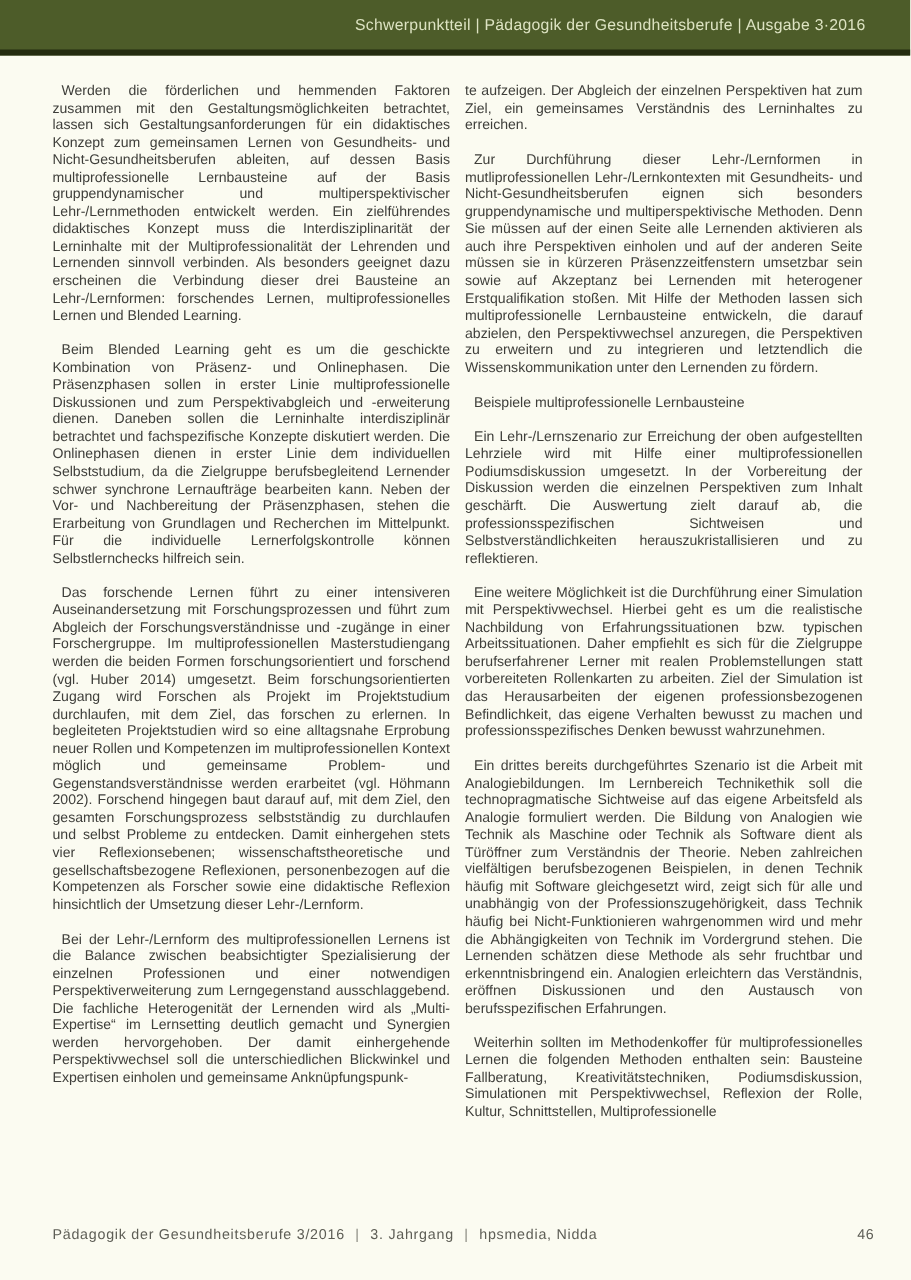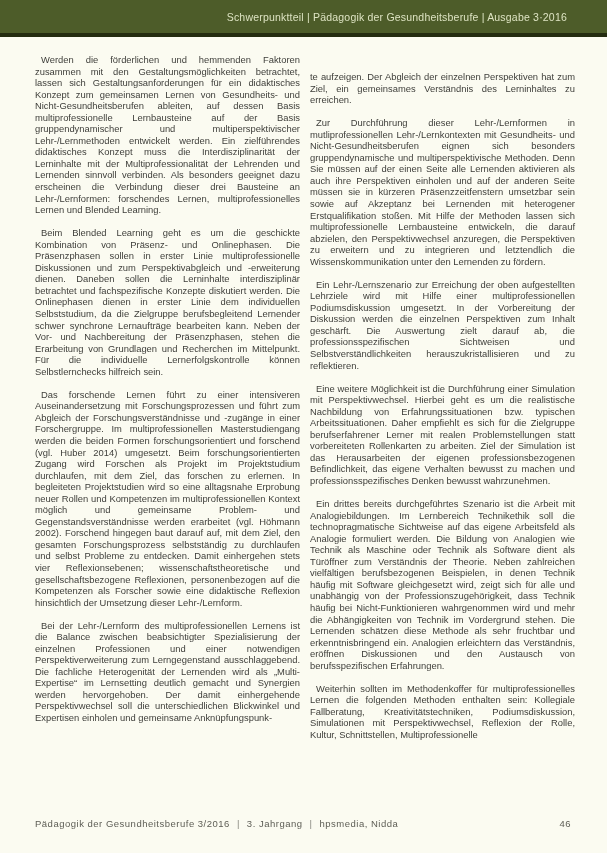--- a/index.html
+++ b/index.html
@@ -15,21 +15,21 @@
     overflow: hidden;
     background: #fbfbf1;
   }
   .topbar {
     height: 37px;
     background: #4d5c29;
     border-bottom: 4px solid #242c10;
     display: flex;
     align-items: center;
     justify-content: flex-end;
-    padding-right: 40px;
+    padding-right: 30px;
   }
   .topbar-text {
     color: #dde3c2;
     font-size: 10.5px;
     letter-spacing: 0.2px;
   }
   .content {
     padding: 17px 32px 0 35px;
     display: flex;
     gap: 10px;
@@ -47,30 +47,30 @@
     font-weight: normal;
     letter-spacing: 0.4px;
     color: #474740;
     margin: 0 0 9px 0;
     line-height: 14px;
   }
   .col p {
     margin: 0 0 11.5px 0;
     text-indent: 6px;
   }
-  .col p.no-indent { text-indent: 0; margin-top: 17px; }
+  .col p.no-indent { text-indent: 0; }
   .col p.last { margin-bottom: 0; }
   .subheading {
     margin: 0;
     text-indent: 0;
     color: #3e3e3a;
   }
   .footer {
     position: absolute;
-    left: 35px; right: 36px;
+    left: 35px; right: 24px;
     bottom: 24px;
     display: flex;
     justify-content: space-between;
     align-items: baseline;
     color: #5d5d55;
     font-size: 9.5px;
     letter-spacing: 0.5px;
   }
   .footer-left span { white-space: pre; }
   .footer-sep { padding: 0 7px; color: #8a8a80; }
@@ -89,24 +89,25 @@
     <div class="col">
       <p>Werden die förderlichen und hemmenden Faktoren zusammen mit den Gestaltungsmöglichkeiten betrachtet, lassen sich Gestaltungsanforderungen für ein didaktisches Konzept zum gemeinsamen Lernen von Gesundheits- und Nicht-Gesundheitsberufen ableiten, auf dessen Basis multiprofessionelle Lernbausteine auf der Basis gruppendynamischer und multiperspektivischer Lehr-/Lernmethoden entwickelt werden. Ein zielführendes didaktisches Konzept muss die Interdisziplinarität der Lerninhalte mit der Multiprofessionalität der Lehrenden und Lernenden sinnvoll verbinden. Als besonders geeignet dazu erscheinen die Verbindung dieser drei Bausteine an Lehr-/Lernformen: forschendes Lernen, multiprofessionelles Lernen und Blended Learning.</p>
       <p>Beim Blended Learning geht es um die geschickte Kombination von Präsenz- und Onlinephasen. Die Präsenzphasen sollen in erster Linie multiprofessionelle Diskussionen und zum Perspektivabgleich und -erweiterung dienen. Daneben sollen die Lerninhalte interdisziplinär betrachtet und fachspezifische Konzepte diskutiert werden. Die Onlinephasen dienen in erster Linie dem individuellen Selbststudium, da die Zielgruppe berufsbegleitend Lernender schwer synchrone Lernaufträge bearbeiten kann. Neben der Vor- und Nachbereitung der Präsenzphasen, stehen die Erarbeitung von Grundlagen und Recherchen im Mittelpunkt. Für die individuelle Lernerfolgskontrolle können Selbstlernchecks hilfreich sein.</p>
       <p>Das forschende Lernen führt zu einer intensiveren Auseinandersetzung mit Forschungsprozessen und führt zum Abgleich der Forschungsverständnisse und -zugänge in einer Forschergruppe. Im multiprofessionellen Masterstudiengang werden die beiden Formen forschungsorientiert und forschend (vgl. Huber 2014) umgesetzt. Beim forschungsorientierten Zugang wird Forschen als Projekt im Projektstudium durchlaufen, mit dem Ziel, das forschen zu erlernen. In begleiteten Projektstudien wird so eine alltagsnahe Erprobung neuer Rollen und Kompetenzen im multiprofessionellen Kontext möglich und gemeinsame Problem- und Gegenstandsverständnisse werden erarbeitet (vgl. Höhmann 2002). Forschend hingegen baut darauf auf, mit dem Ziel, den gesamten Forschungsprozess selbstständig zu durchlaufen und selbst Probleme zu entdecken. Damit einhergehen stets vier Reflexionsebenen; wissenschaftstheoretische und gesellschaftsbezogene Reflexionen, personenbezogen auf die Kompetenzen als Forscher sowie eine didaktische Reflexion hinsichtlich der Umsetzung dieser Lehr-/Lernform.</p>
       <p class="last">Bei der Lehr-/Lernform des multiprofessionellen Lernens ist die Balance zwischen beabsichtigter Spezialisierung der einzelnen Professionen und einer notwendigen Perspektiverweiterung zum Lerngegenstand ausschlaggebend. Die fachliche Heterogenität der Lernenden wird als „Multi-Expertise“ im Lernsetting deutlich gemacht und Synergien werden hervorgehoben. Der damit einhergehende Perspektivwechsel soll die unterschiedlichen Blickwinkel und Expertisen einholen und gemeinsame Anknüpfungspunk-</p>
     </div>
 
     <div class="col">
       <p class="no-indent">te aufzeigen. Der Abgleich der einzelnen Perspektiven hat zum Ziel, ein gemeinsames Verständnis des Lerninhaltes zu erreichen.</p>
       <p>Zur Durchführung dieser Lehr-/Lernformen in mutliprofessionellen Lehr-/Lernkontexten mit Gesundheits- und Nicht-Gesundheitsberufen eignen sich besonders gruppendynamische und multiperspektivische Methoden. Denn Sie müssen auf der einen Seite alle Lernenden aktivieren als auch ihre Perspektiven einholen und auf der anderen Seite müssen sie in kürzeren Präsenzzeitfenstern umsetzbar sein sowie auf Akzeptanz bei Lernenden mit heterogener Erstqualifikation stoßen. Mit Hilfe der Methoden lassen sich multiprofessionelle Lernbausteine entwickeln, die darauf abzielen, den Perspektivwechsel anzuregen, die Perspektiven zu erweitern und zu integrieren und letztendlich die Wissenskommunikation unter den Lernenden zu fördern.</p>
+      <p class="subheading">Beispiele multiprofessionelle Lernbausteine</p>
       <p>Ein Lehr-/Lernszenario zur Erreichung der oben aufgestellten Lehrziele wird mit Hilfe einer multiprofessionellen Podiumsdiskussion umgesetzt. In der Vorbereitung der Diskussion werden die einzelnen Perspektiven zum Inhalt geschärft. Die Auswertung zielt darauf ab, die professionsspezifischen Sichtweisen und Selbstverständlichkeiten herauszukristallisieren und zu reflektieren.</p>
       <p>Eine weitere Möglichkeit ist die Durchführung einer Simulation mit Perspektivwechsel. Hierbei geht es um die realistische Nachbildung von Erfahrungssituationen bzw. typischen Arbeitssituationen. Daher empfiehlt es sich für die Zielgruppe berufserfahrener Lerner mit realen Problemstellungen statt vorbereiteten Rollenkarten zu arbeiten. Ziel der Simulation ist das Herausarbeiten der eigenen professionsbezogenen Befindlichkeit, das eigene Verhalten bewusst zu machen und professionsspezifisches Denken bewusst wahrzunehmen.</p>
       <p>Ein drittes bereits durchgeführtes Szenario ist die Arbeit mit Analogiebildungen. Im Lernbereich Technikethik soll die technopragmatische Sichtweise auf das eigene Arbeitsfeld als Analogie formuliert werden. Die Bildung von Analogien wie Technik als Maschine oder Technik als Software dient als Türöffner zum Verständnis der Theorie. Neben zahlreichen vielfältigen berufsbezogenen Beispielen, in denen Technik häufig mit Software gleichgesetzt wird, zeigt sich für alle und unabhängig von der Professionszugehörigkeit, dass Technik häufig bei Nicht-Funktionieren wahrgenommen wird und mehr die Abhängigkeiten von Technik im Vordergrund stehen. Die Lernenden schätzen diese Methode als sehr fruchtbar und erkenntnisbringend ein. Analogien erleichtern das Verständnis, eröffnen Diskussionen und den Austausch von berufsspezifischen Erfahrungen.</p>
-      <p class="last">Weiterhin sollten im Methodenkoffer für multiprofessionelles Lernen die folgenden Methoden enthalten sein: Kollegiale Fallberatung, Kreativitätstechniken, Podiumsdiskussion, Simulationen mit Perspektivwechsel, Reflexion der Rolle, Kultur, Schnittstellen, Multiprofessionelle</p>
+      <p class="last">Weiterhin sollten im Methodenkoffer für multiprofessionelles Lernen die folgenden Methoden enthalten sein: Bausteine Fallberatung, Kreativitätstechniken, Podiumsdiskussion, Simulationen mit Perspektivwechsel, Reflexion der Rolle, Kultur, Schnittstellen, Multiprofessionelle</p>
     </div>
 
   </div>
 
   <div class="footer">
     <div class="footer-left">
       <span>Pädagogik der Gesundheitsberufe 3/2016</span><span class="footer-sep">|</span><span>3. Jahrgang</span><span class="footer-sep">|</span><span>hpsmedia, Nidda</span>
     </div>
     <span>46</span>
   </div>

